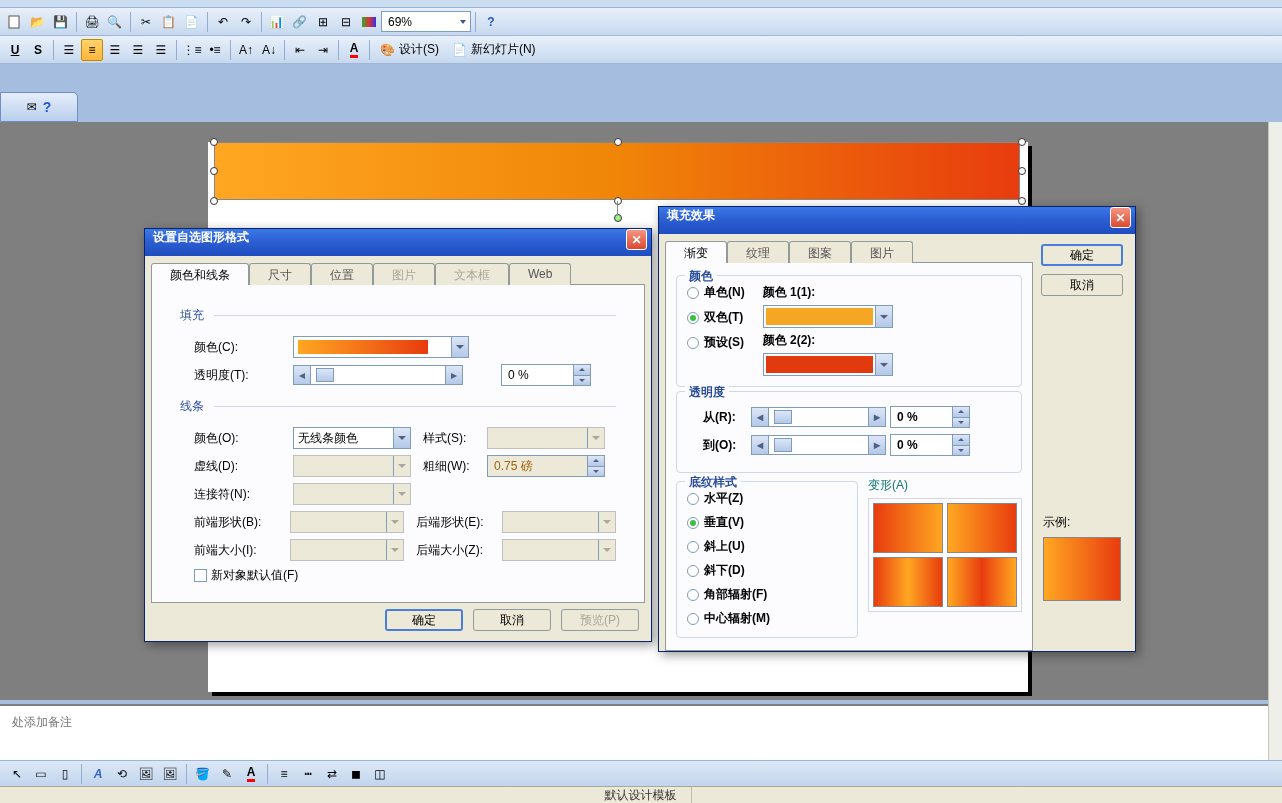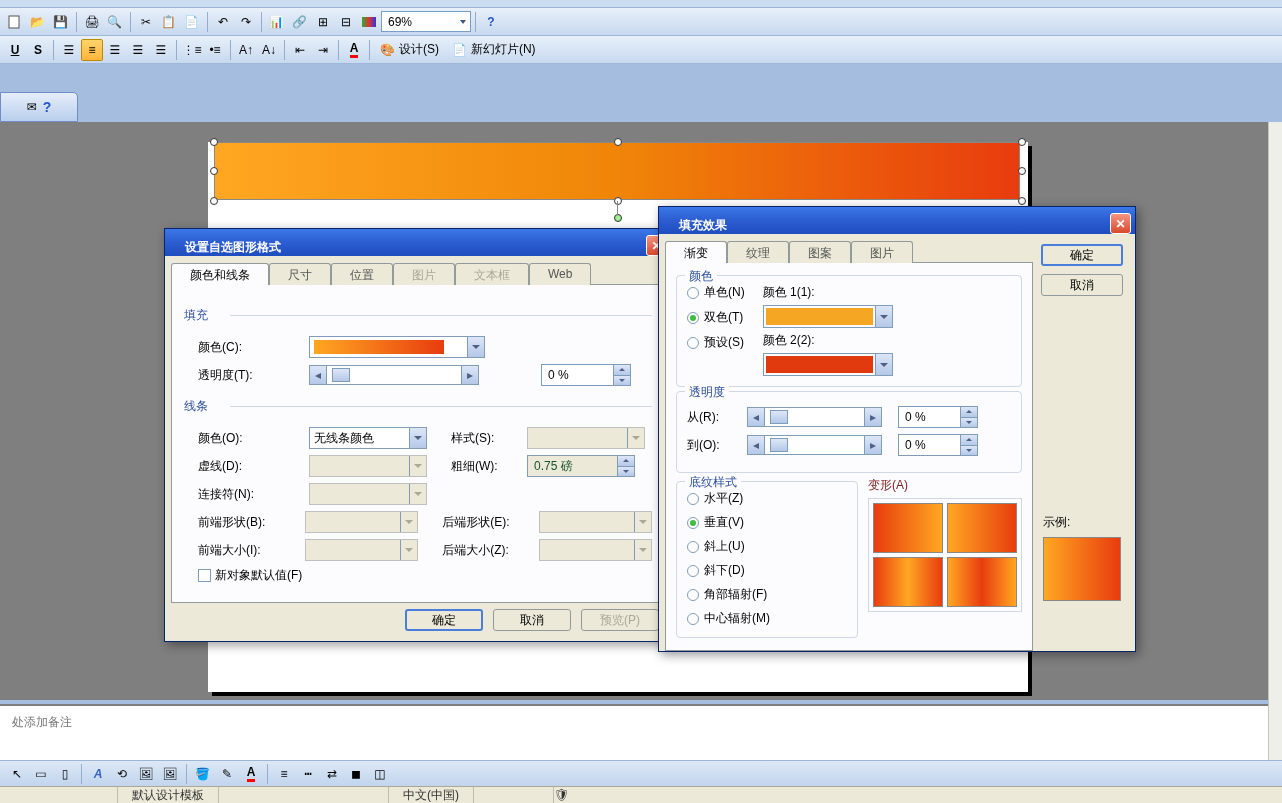--- a/index.html
+++ b/index.html
@@ -15,35 +15,35 @@
   .tdrop::after{content:"";position:absolute;right:4px;top:8px;border-left:3px solid transparent;border-right:3px solid transparent;border-top:4px solid #3C5A84;}
   .ttext-btn{display:flex;align-items:center;height:22px;padding:0 6px;cursor:pointer;gap:4px;}
   .smalltab{position:absolute;left:0;top:92px;width:78px;height:30px;background:linear-gradient(#E6EEFA,#B9CFED);border:1px solid #718DC5;border-top-right-radius:5px;display:flex;align-items:center;justify-content:center;gap:6px;}
   .canvas-area{position:absolute;left:0;top:122px;right:0;height:578px;background:#7F7F7F;}
   .slide{position:absolute;left:208px;top:20px;width:820px;height:550px;background:#fff;box-shadow:4px 4px 0 #000;}
   .shape{position:absolute;left:6px;top:0;width:806px;height:58px;background:linear-gradient(to right,#FFA722,#F08508,#E83C0E);border:1px solid #888;}
   .handle{width:8px;height:8px;background:#fff;border:1px solid #333;border-radius:50%;position:absolute;}
   .rot-handle{width:8px;height:8px;background:#9FEF8F;border:1px solid #333;border-radius:50%;position:absolute;}
   .notes-area{position:absolute;left:0;top:704px;right:14px;height:56px;background:#fff;border-top:2px solid #7F7F7F;padding:8px 12px;color:#777;}
   .drawbar{position:absolute;left:0;bottom:17px;right:0;height:26px;background:linear-gradient(#DDE8F6,#C1D5ED);border-top:1px solid #9CB6D8;display:flex;align-items:center;padding:0 6px;gap:2px;}
-  .statusbar{position:absolute;left:0;bottom:0;right:0;height:17px;background:#ECE9D8;border-top:1px solid #ACA899;display:flex;align-items:center;padding:0 8px;color:#333;}
+  .statusbar{position:absolute;left:0;bottom:0;right:0;height:17px;background:#ECE9D8;border-top:1px solid #ACA899;display:flex;align-items:center;padding:0 8px;color:#333;flex-direction:column;}
   .stat-cell{padding:0 14px;border-right:1px solid #C0BCAE;height:16px;display:flex;align-items:center;}
   .scrollbar-v{position:absolute;right:0;top:122px;width:14px;height:638px;background:#EFEFEA;border-left:1px solid #C5C5BD;}
   .dialog{position:absolute;background:#ECE9D8;border:1px solid #0A246A;box-shadow:3px 3px 10px rgba(0,0,0,.4);}
-  .titlebar{height:27px;background:linear-gradient(#3B78E7,#2D5FD3 45%,#1E4DBF);color:#fff;font-weight:bold;display:flex;align-items:flex-end;padding:0 4px 0 20px;font-size:13px;}
+  .titlebar{height:27px;background:linear-gradient(#3B78E7,#2D5FD3 45%,#1E4DBF);color:#fff;font-weight:bold;display:flex;align-items:flex-start;padding:0 4px 0 8px;font-size:13px;}
   .titlebar .spacer{flex:1;}
   .closebtn{width:21px;height:21px;background:linear-gradient(#F59583,#D94A2E);border:1px solid #fff;border-radius:3px;display:flex;align-items:center;justify-content:center;color:#fff;font-weight:bold;cursor:pointer;}
   .tabs{display:flex;gap:0;margin:6px 0 0 6px;}
   .tab{height:22px;padding:3px 18px;background:#ECE9D8;border:1px solid #919B9C;border-bottom:none;border-radius:3px 3px 0 0;cursor:pointer;color:#555;position:relative;top:1px;}
   .tab.active{background:#FCFCFE;color:#000;z-index:2;}
   .tab.disabled{color:#ACA899;}
   .panel{border:1px solid #919B9C;background:#FCFCFE;padding:10px 12px 12px;margin:0 6px;}
   .group-title{color:#2B4E9B;margin:6px 0 6px 0;}
   .group-line{height:1px;background:#D0D7E5;flex:1;margin-left:6px;}
-  .row{display:flex;align-items:center;margin:6px 0;gap:16px;}
+  .row{display:flex;align-items:center;margin:6px 16px;gap:4px;}
   .lbl{width:95px;color:#000;}
   .lbl.narrow{width:60px;}
   .select{height:22px;border:1px solid #7F9DB9;background:#fff;display:flex;align-items:center;padding:0 4px;position:relative;}
   .select.disabled{background:#ECE9D8;color:#ACA899;border-color:#C0C0C0;}
   .select .arrow{position:absolute;right:0;top:0;width:17px;height:100%;background:linear-gradient(#DDE6F7,#B4C8E8);border-left:1px solid #7F9DB9;display:flex;align-items:center;justify-content:center;}
   .select .arrow::after{content:"";border-left:4px solid transparent;border-right:4px solid transparent;border-top:4px solid #4D6185;}
   .select.disabled .arrow{background:#ECE9D8;}
   .select.disabled .arrow::after{border-top-color:#ACA899;}
   .grad-swatch{width:130px;height:14px;background:linear-gradient(to right,#FFA722,#E83C0E);}
   .slider{height:20px;width:170px;border:1px solid #7F9DB9;background:#fff;position:relative;display:flex;}
@@ -56,21 +56,21 @@
   .spin .sbtns div:first-child{border-bottom:1px solid #7F9DB9;}
   .spin .sbtns div::after{content:"";border-left:3px solid transparent;border-right:3px solid transparent;}
   .spin .sbtns div:first-child::after{border-bottom:3px solid #4D6185;}
   .spin .sbtns div:last-child::after{border-top:3px solid #4D6185;}
   .chk{width:13px;height:13px;border:1px solid #7F9DB9;background:#fff;display:inline-block;margin-right:4px;vertical-align:middle;position:relative;}
   .chk.checked::after{content:"✓";position:absolute;left:0;top:-2px;font-size:11px;color:#21A121;font-weight:bold;}
   .btn-std{height:22px;min-width:78px;background:#ECE9D8;border:1px solid #919B9C;border-radius:3px;padding:0 12px;cursor:pointer;}
   .btn-std.default{border:2px solid #4A7EDC;}
   .btn-std.disabled{color:#ACA899;}
   .dlg-buttons{display:flex;justify-content:flex-end;gap:10px;padding:6px 12px 10px;}
-  .fieldset{border:1px solid #D0D7E5;border-radius:4px;padding:8px 10px 10px;margin:4px 0;position:relative;}
+  .fieldset{border:1px solid #D0D7E5;border-radius:4px;padding:8px 10px 10px;margin:4px 0;position:relative;font-weight:bold;}
   .fieldset .legend{position:absolute;top:-8px;left:8px;background:#FCFCFE;padding:0 4px;color:#2B4E9B;}
   .radio{width:12px;height:12px;border:1px solid #7F9DB9;border-radius:50%;display:inline-block;vertical-align:middle;margin-right:5px;position:relative;background:#fff;}
   .radio.checked::after{content:"";width:6px;height:6px;background:#3DBF3D;border-radius:50%;position:absolute;left:2px;top:2px;}
   .swatch-btn{height:23px;width:130px;border:1px solid #7F9DB9;display:flex;position:relative;}
   .swatch-btn .sw{flex:1;margin:2px;}
   .swatch-btn .arrow{width:17px;background:linear-gradient(#DDE6F7,#B4C8E8);border-left:1px solid #7F9DB9;display:flex;align-items:center;justify-content:center;}
   .swatch-btn .arrow::after{content:"";border-left:4px solid transparent;border-right:4px solid transparent;border-top:4px solid #4D6185;}
   .variants{display:grid;grid-template-columns:70px 70px;grid-template-rows:50px 50px;gap:4px;padding:4px;border:1px solid #D0D7E5;}
   .variants div{border:1px solid #888;}
   .sample-box{width:78px;height:64px;border:1px solid #888;background:linear-gradient(to right,#FFA722,#E83C0E);}
@@ -202,21 +202,21 @@
 
 <div class="statusbar">
   <div class="stat-cell" style="width:110px;"></div>
   <div class="stat-cell">默认设计模板</div>
   <div class="stat-cell" style="width:170px;"></div>
   <div class="stat-cell">中文(中国)</div>
   <div class="stat-cell" style="width:80px;"></div>
   <span>🛡</span>
 </div>
 
-<div class="dialog" style="left:164px;top:228px;width:508px;">
+<div class="dialog" style="left:144px;top:228px;width:508px;">
   <div class="titlebar">
     <span>设置自选图形格式</span>
     <div class="spacer"></div>
     <div class="closebtn">✕</div>
   </div>
   <div class="tabs">
     <div class="tab active">颜色和线条</div>
     <div class="tab">尺寸</div>
     <div class="tab">位置</div>
     <div class="tab disabled">图片</div>
@@ -266,21 +266,21 @@
       <div class="select disabled" style="width:118px;">
           <div class="arrow"></div>
         </div>
     </div>
     <div class="row" style="padding-left:14px;">
       <span class="lbl">虚线(D):</span>
       <div class="select disabled" style="width:118px;">
           <div class="arrow"></div>
         </div>
       <span class="lbl narrow" style="margin-left:8px;">粗细(W):</span>
-      <div class="spin" style="width:108px;background:#ECE9D8;color:#14532d;">
+      <div class="spin" style="width:118px;background:#ECE9D8;color:#a16207;">
           <span>0.75 磅</span>
           <div class="sbtns">
             <div></div>
             <div></div>
           </div>
         </div>
     </div>
     <div class="row" style="padding-left:14px;">
       <span class="lbl">连接符(N):</span>
       <div class="select disabled" style="width:118px;">
@@ -396,21 +396,21 @@
             <div style="display:flex;flex-direction:column;gap:7px;">
               <label><span class="radio"></span><span>水平(Z)</span></label>
               <label><span class="radio checked"></span><span>垂直(V)</span></label>
               <label><span class="radio"></span><span>斜上(U)</span></label>
               <label><span class="radio"></span><span>斜下(D)</span></label>
               <label><span class="radio"></span><span>角部辐射(F)</span></label>
               <label><span class="radio"></span><span>中心辐射(M)</span></label>
             </div>
           </div>
           <div>
-            <div style="color:#7f1d1d;margin-bottom:4px;">变形(A)</div>
+            <div style="color:#0f766e;margin-bottom:4px;">变形(A)</div>
             <div class="variants">
               <div style="background:linear-gradient(to right,#E83C0E,#FFA722);"></div>
               <div style="background:linear-gradient(to right,#FFA722,#E83C0E);"></div>
               <div style="background:linear-gradient(to right,#E83C0E,#FFA722,#E83C0E);"></div>
               <div style="background:linear-gradient(to right,#FFA722,#E83C0E,#FFA722);"></div>
             </div>
           </div>
         </div>
       </div>
     </div>

